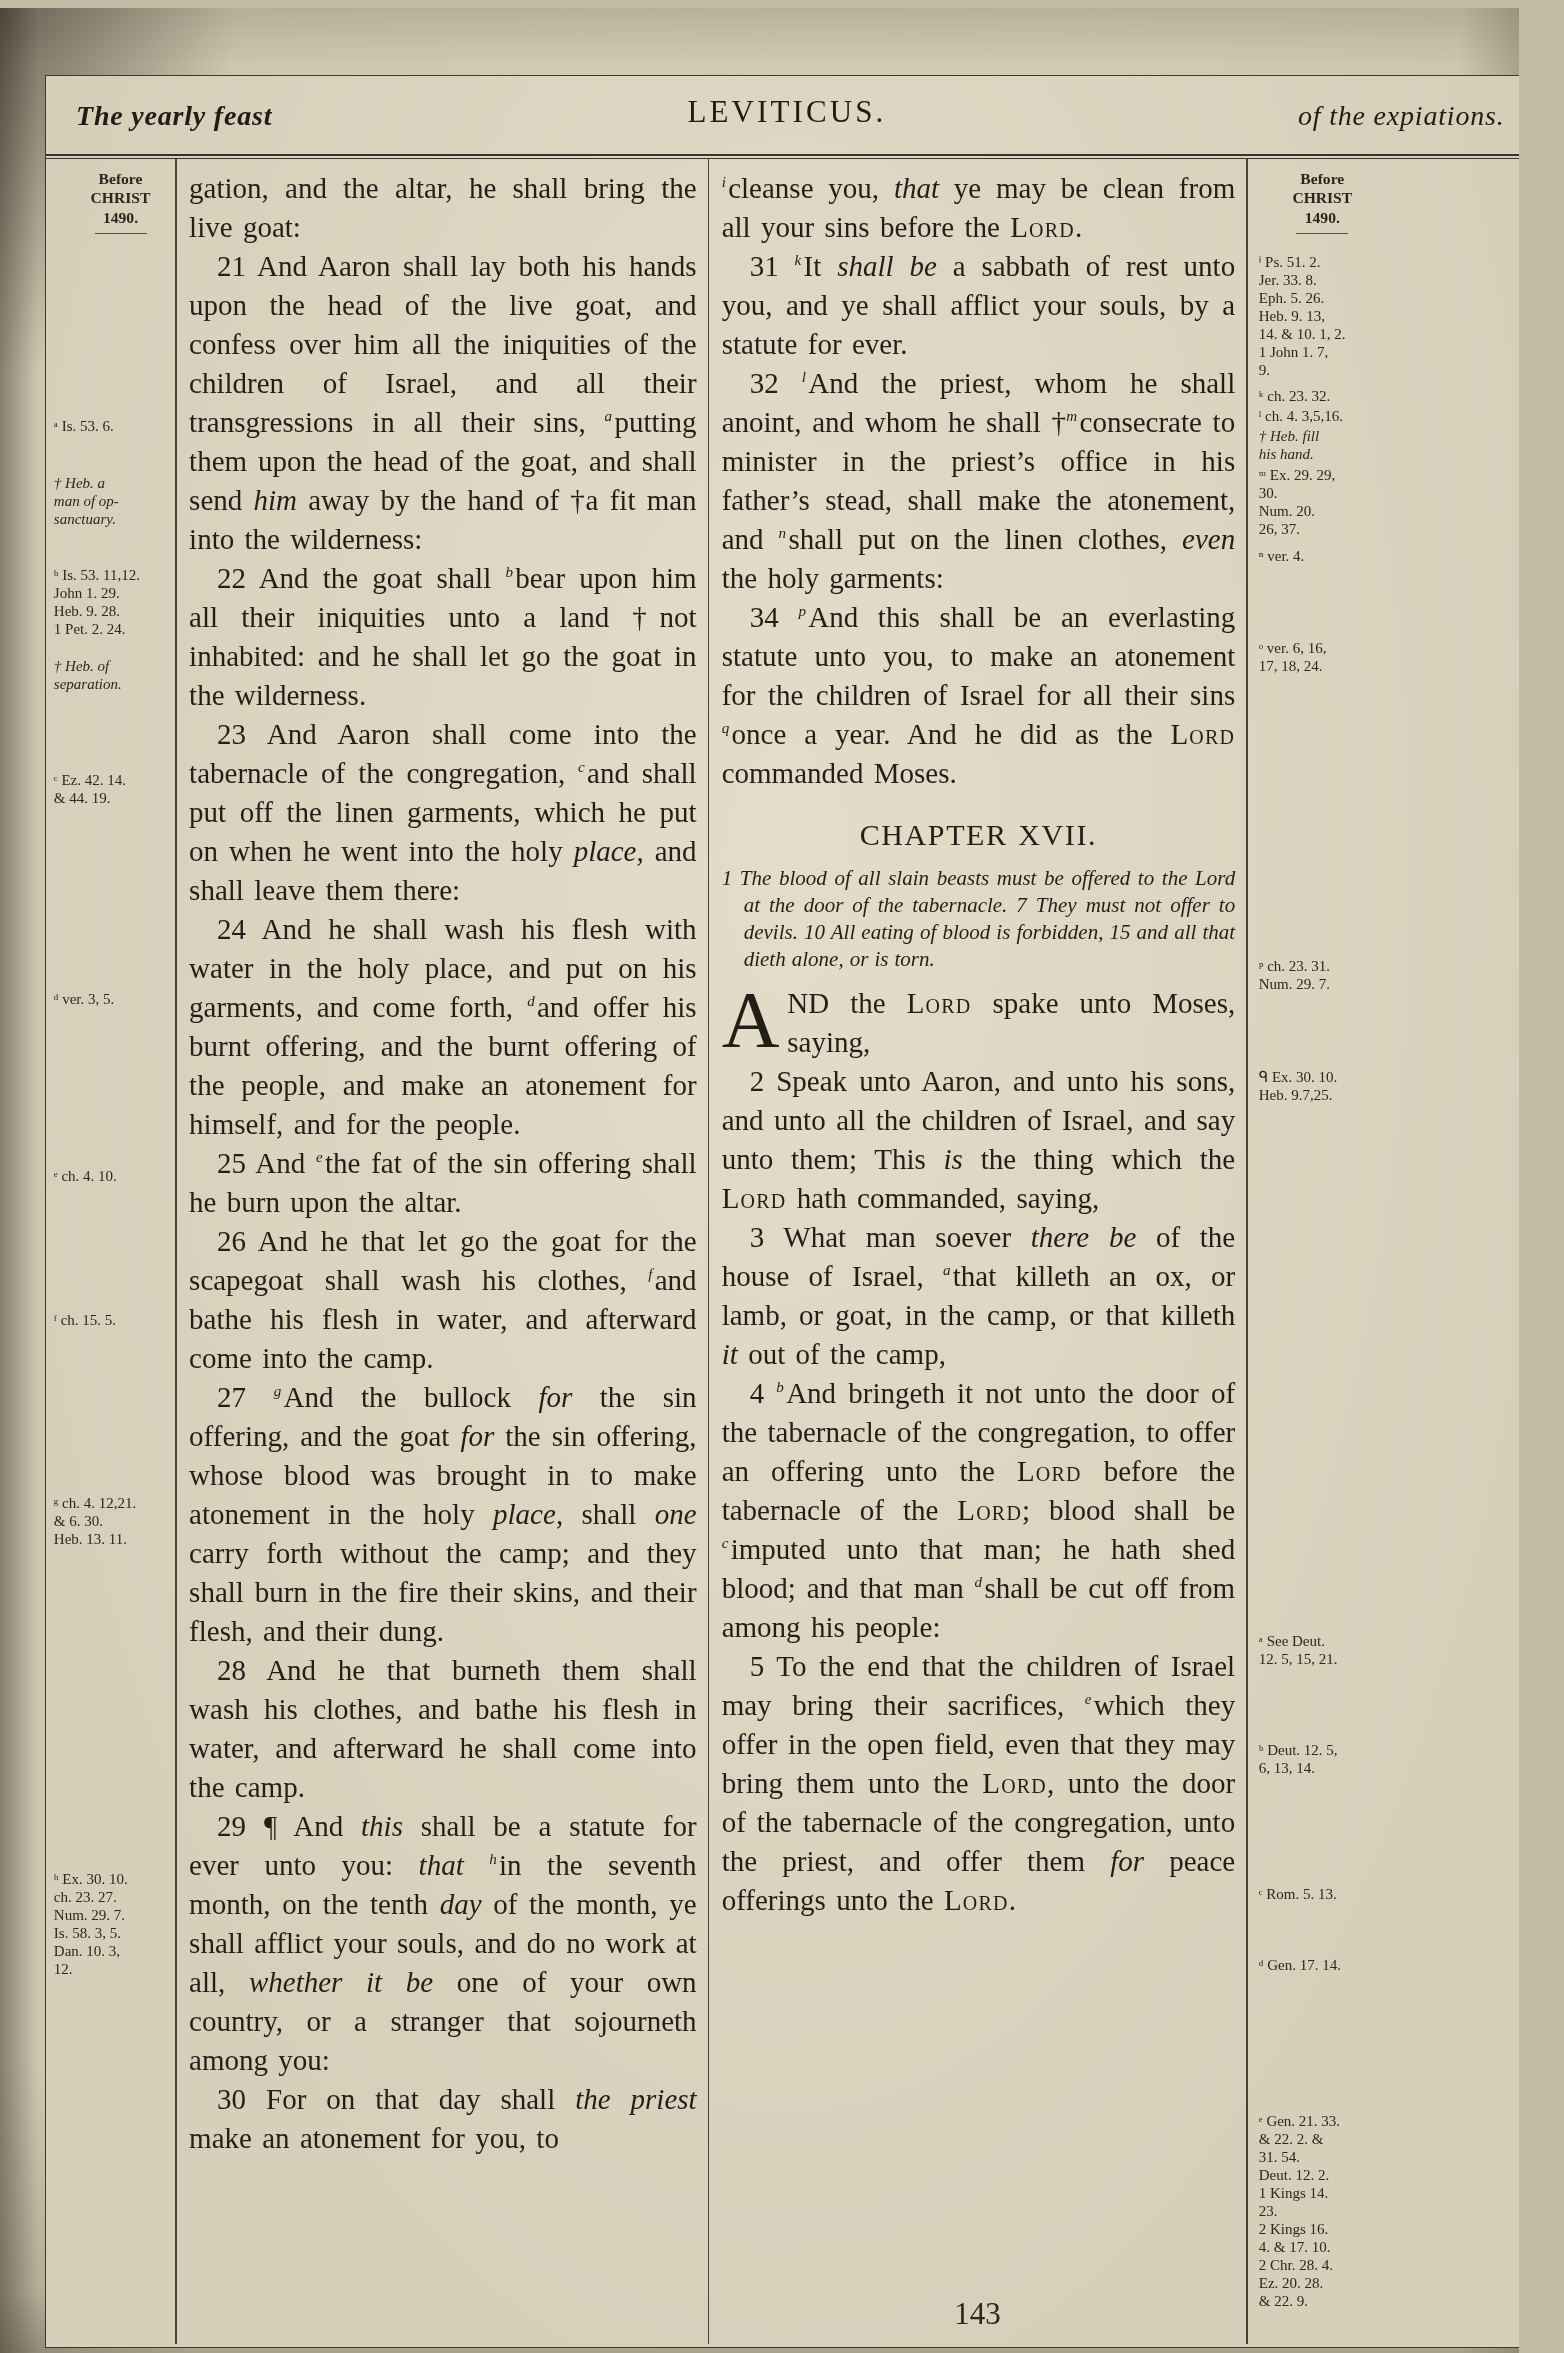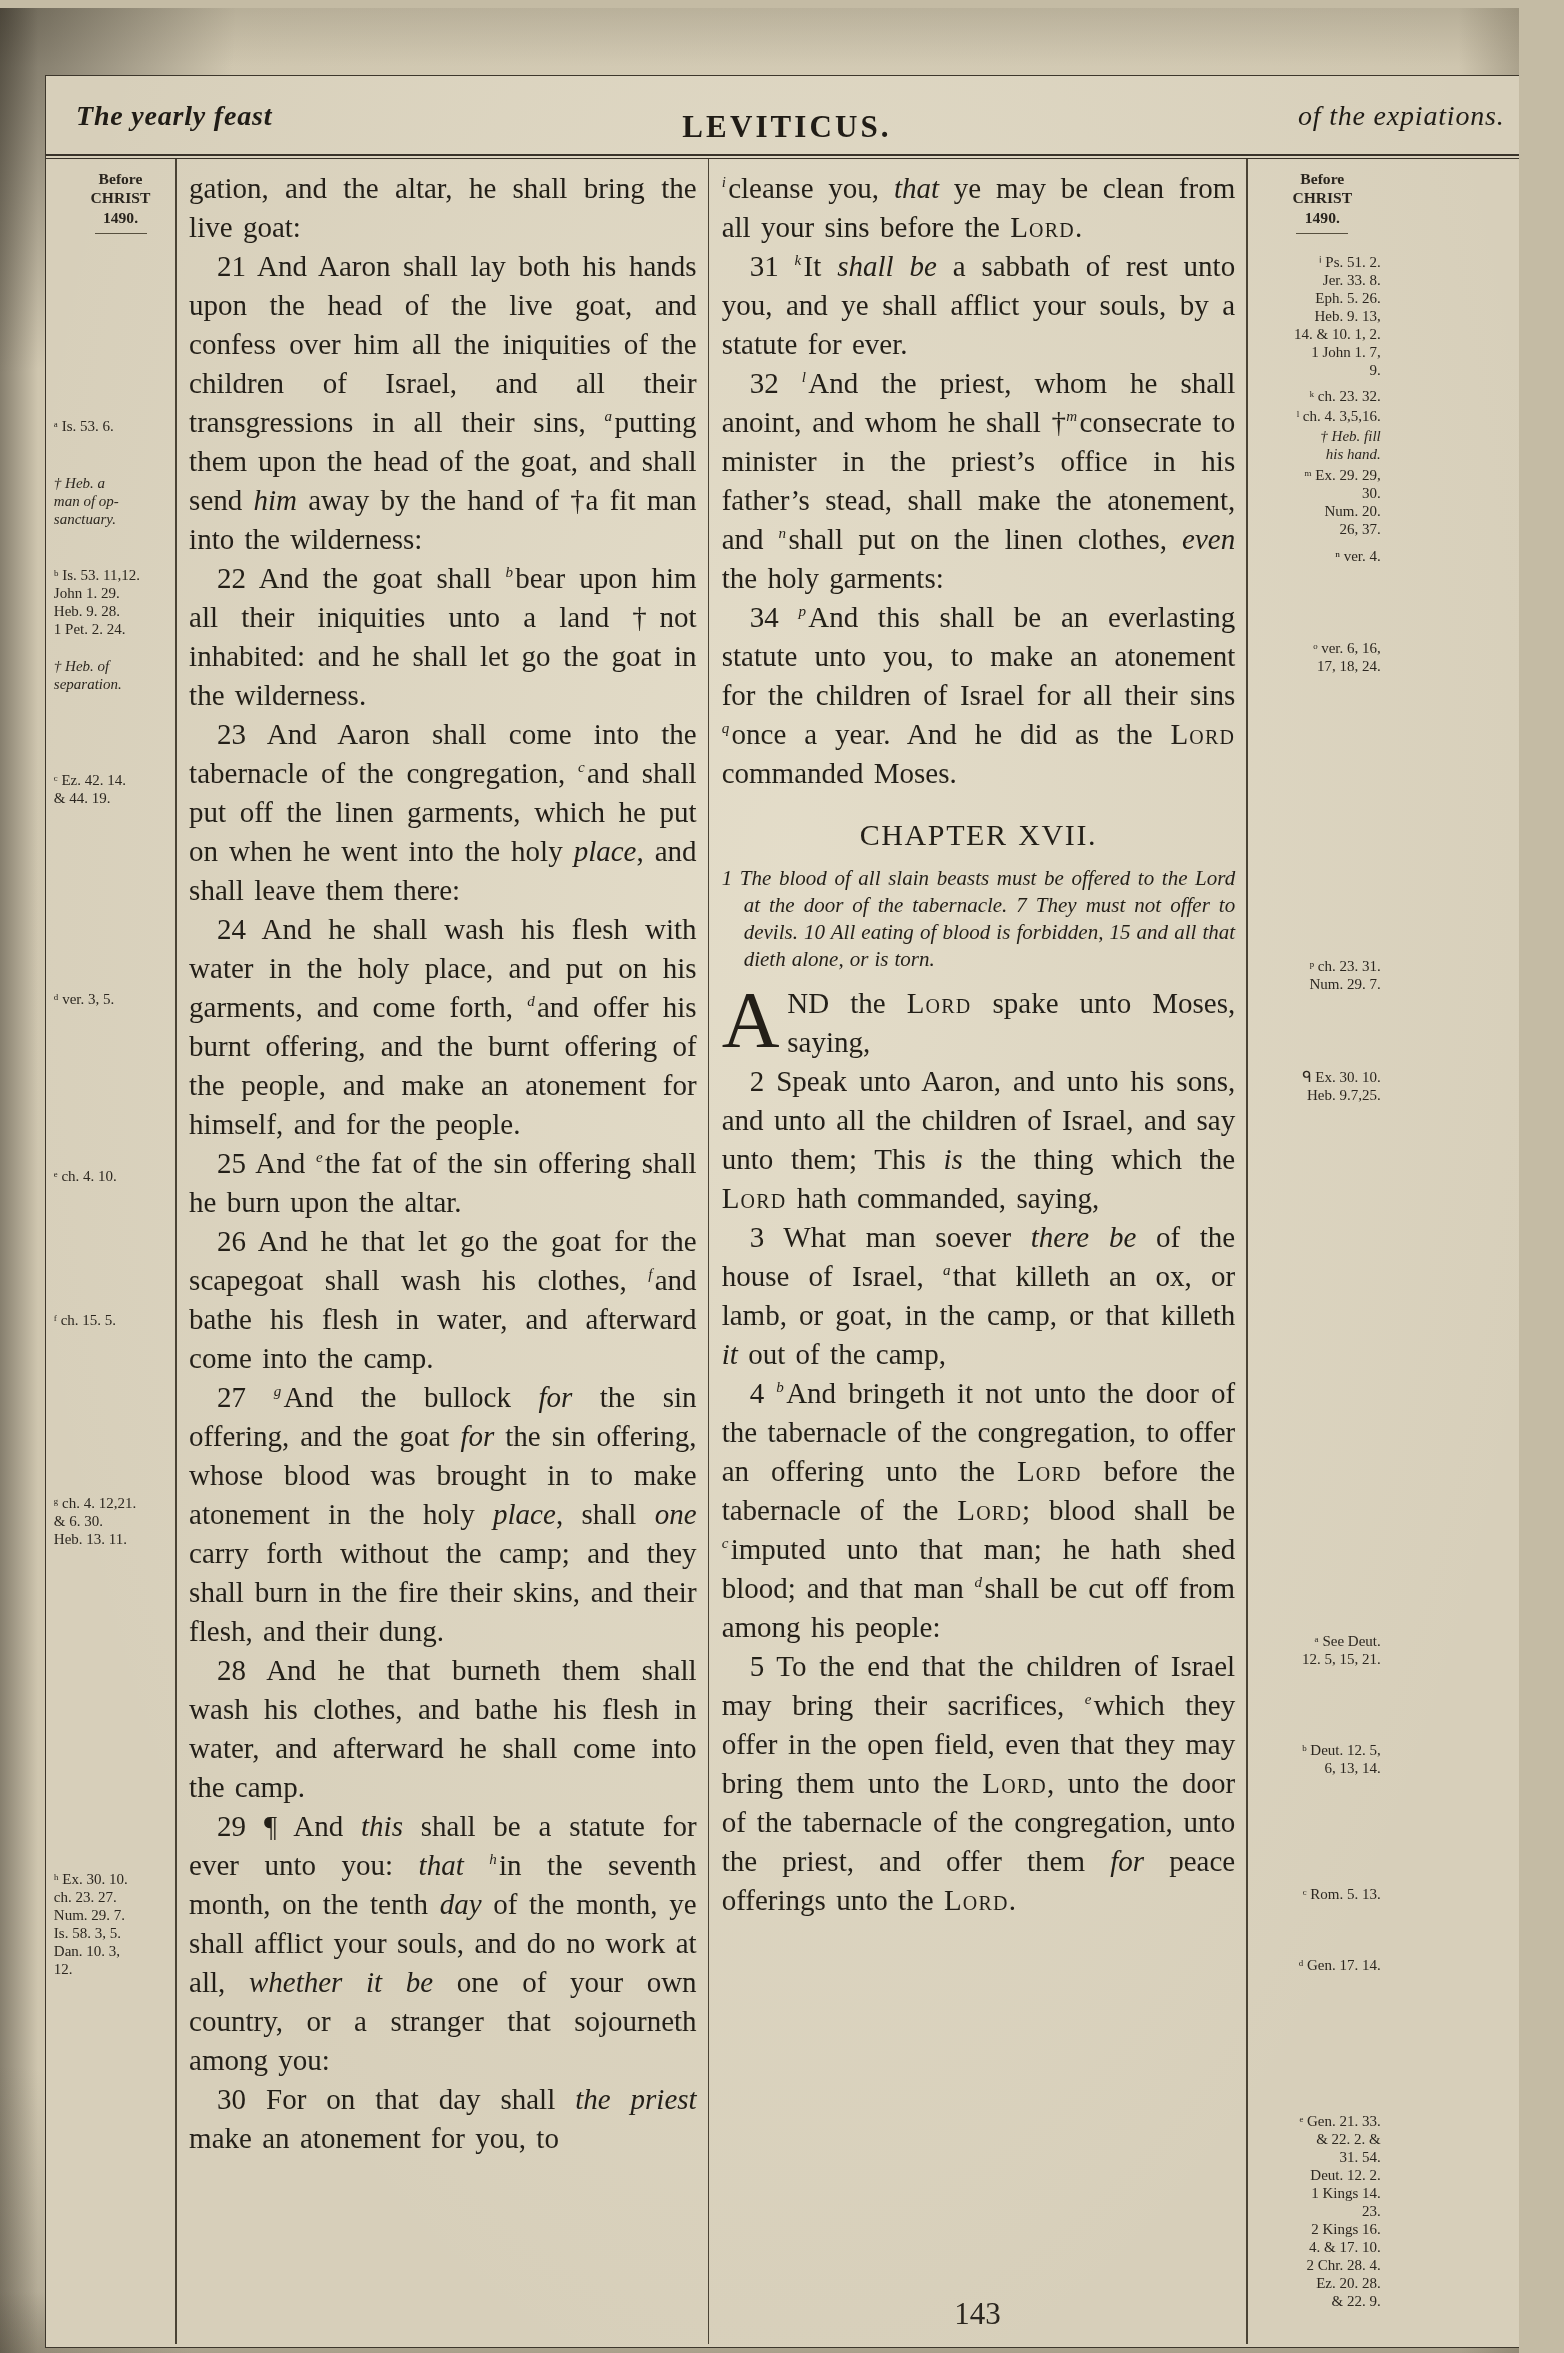--- a/index.html
+++ b/index.html
@@ -33,22 +33,22 @@
   }
   
   .header{
     position:relative;height:78px;color:#201c16;
   }
   .h-left{
     position:absolute;left:30px;top:23.5px;
     font-style:italic;font-weight:bold;font-size:28px;letter-spacing:0.8px;
   }
   .h-center{
-    position:absolute;left:0;right:0;top:33px;text-align:center;
-    font-size:31px;letter-spacing:3.1px;font-weight:700;
+    position:absolute;left:0;right:0;top:18px;text-align:center;
+    font-size:31px;letter-spacing:3.1px;font-weight:400;
   }
   .h-right{
     position:absolute;right:23.5px;top:23.5px;
     font-style:italic;font-weight:normal;font-size:28px;letter-spacing:0.8px;
   }
   .dblrule{
     height:2.3px;border-top:2.3px solid #39332a;border-bottom:0.8px solid #39332a;
     margin:0;
   }
   
@@ -61,21 +61,21 @@
   .marg-right{flex:1 1 auto;}
   .bc-head{
     position:absolute;top:9.4px;left:0;width:117px;text-align:center;
     white-space:pre-line;font-size:15.6px;line-height:19.6px;font-weight:bold;color:#2a251e;padding-left:16px;
   }
   .bc-head::after{content:"";display:block;width:52px;margin:5.5px auto 0;border-top:0.8px solid #57503f;}
   .mnote{
     position:absolute;left:0;width:124px;padding-left:7.8px;box-sizing:border-box;
     white-space:pre-line;
   }
-  .marg-right .mnote{padding-left:11px;width:133px;text-align:right;}
+  .marg-right .mnote{padding-left:11px;width:133px;}
   .mnote.it{font-style:italic;}
   
   .col{flex:0 0 auto;overflow:hidden;position:relative;}
   .col1{width:531px;}
   .col2{width:537px;}
   .coltext{padding:9.4px 11px 0 12.5px;}
   .para{
     margin:0;font-size:29px;line-height:39px;word-spacing:3.1px;
     text-align:justify;text-indent:28px;color:#231f18;
   }

